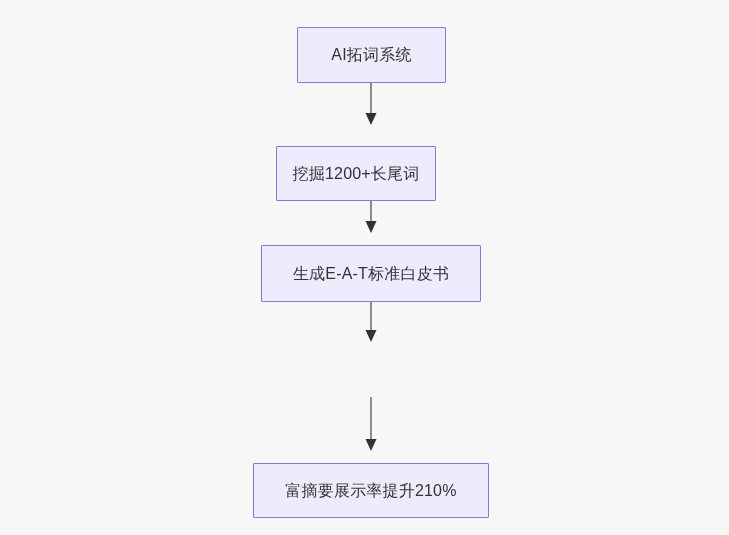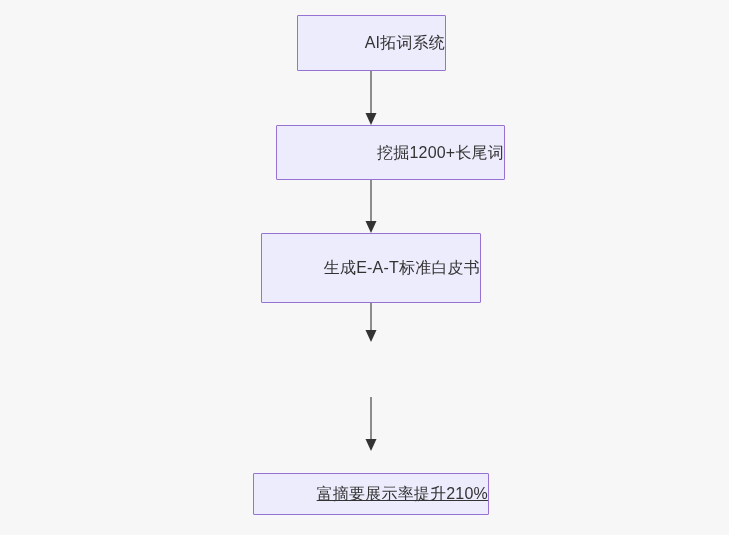--- a/index.html
+++ b/index.html
@@ -19,26 +19,27 @@
     height: 535px;
   }
   .node {
     position: absolute;
     box-sizing: border-box;
     background: #ececfc;
     border: 1.6px solid #9673d3;
     border-radius: 1px;
     display: flex;
     align-items: center;
-    justify-content: flex-end;
+    justify-content: center;
     color: #333333;
     font-size: 16px;
     line-height: 1.2;
     letter-spacing: 0.2px;
     white-space: nowrap;
+    margin-top: 12px;
   }
   .node-label {
     display: block;
   }
   .edge {
     position: absolute;
     left: 0;
     top: 0;
     width: 729px;
     height: 535px;
@@ -75,26 +76,26 @@
     <g>
       <line class="edge-line" x1="371" y1="397" x2="371" y2="444"></line>
       <polygon class="edge-arrow" points="371,451 365.5,439 376.5,439"></polygon>
     </g>
   </svg>
 
   <div class="node" style="left:297px; top:15px; width:149px; height:56px;">
     <span class="node-label">AI拓词系统</span>
   </div>
 
-  <div class="node" style="left:276px; top:125px; width:229px; height:55px;">
+  <div class="node" style="left:276px; top:134px; width:160px; height:55px;">
     <span class="node-label">挖掘1200+长尾词</span>
   </div>
 
-  <div class="node" style="left:261px; top:233px; width:220px; height:70px;">
+  <div class="node" style="left:261px; top:233px; width:220px; height:57px;">
     <span class="node-label">生成E-A-T标准白皮书</span>
   </div>
 
 
-  <div class="node" style="left:253px; top:473px; width:236px; height:42px;text-decoration:underline;">
+  <div class="node" style="left:253px; top:451px; width:236px; height:55px;">
     <span class="node-label">富摘要展示率提升210%</span>
   </div>
 
 </div>
 
 </body></html>

